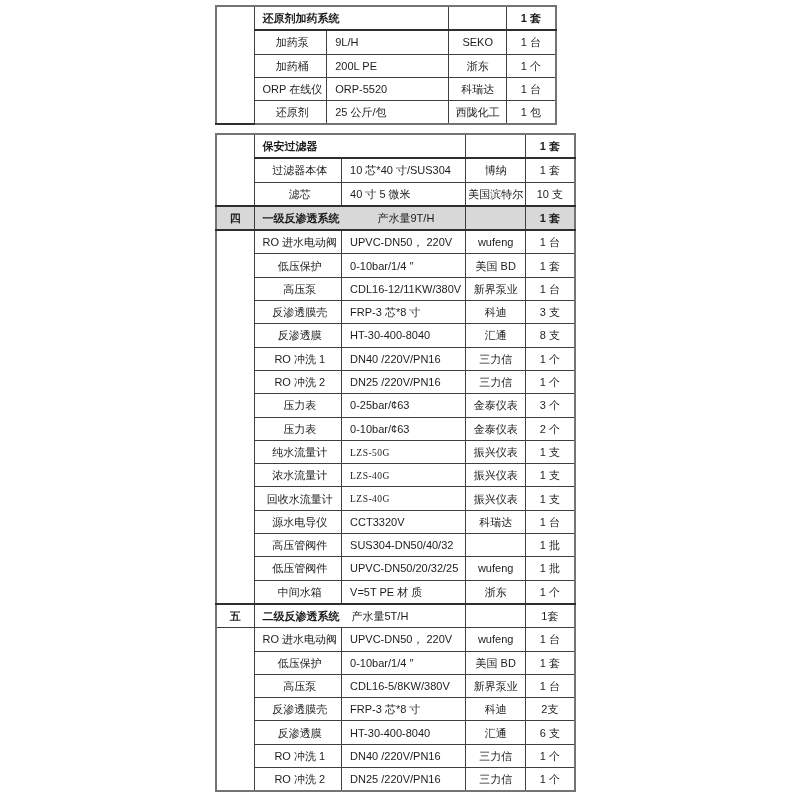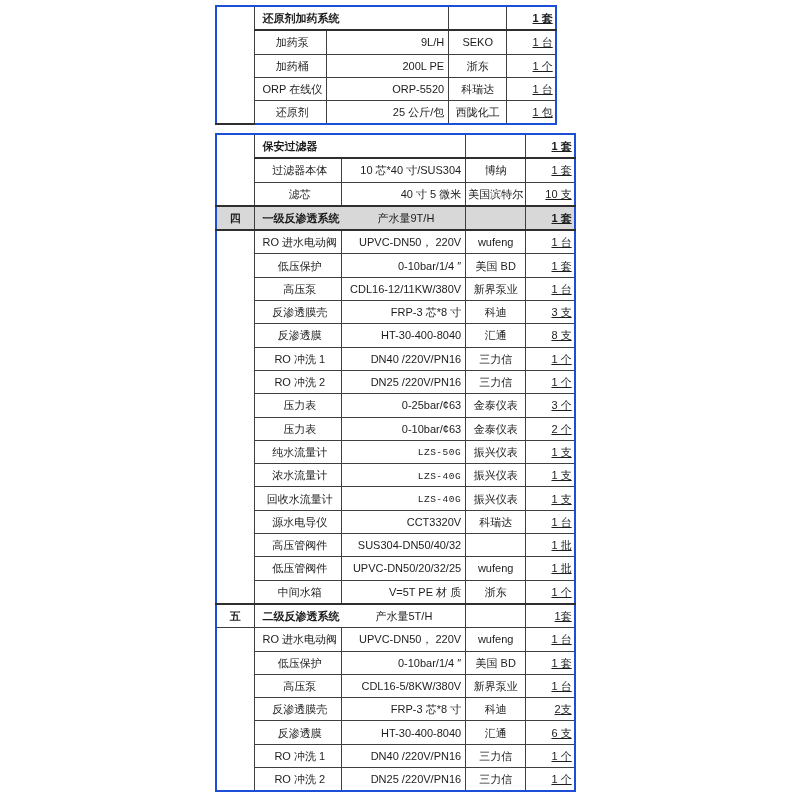--- a/index.html
+++ b/index.html
@@ -16,47 +16,47 @@
     position: relative;
     width: 800px;
     height: 800px;
     background: #ffffff;
   }
   table.doc-table {
     position: absolute;
     left: 215px;
     border-collapse: collapse;
     table-layout: fixed;
-    border: 2px solid #1d4ed8;
+    border: 2px solid #737373;
     background: #ffffff;
   }
   #table-1 { top: 5px; }
   #table-2 { top: 133px; }
   td {
     border: 1px solid #3f3f3f;
     font-size: 11px;
     height: 22.3px;
     padding: 0 4px;
     vertical-align: middle;
     overflow: hidden;
     white-space: nowrap;
     line-height: 1.1;
   }
   td.col-num   { text-align: center; font-weight: bold; padding: 0 2px; }
   td.col-item  { text-align: center; padding-left: 8px; }
-  td.col-spec  { text-align: right; padding-left: 8px; }
+  td.col-spec  { text-align: left; padding-left: 8px; }
   td.col-title { text-align: left; padding-left: 8px; font-weight: bold; }
   td.col-brand { text-align: center; padding: 0 2px; }
-  td.col-qty   { text-align: right; padding: 0 2px; text-decoration: underline; }
+  td.col-qty   { text-align: center; padding: 0 2px; }
   tr.thick-top td    { border-top-width: 2px; border-top-color: #2e2e2e; }
   tr.thick-bottom td { border-bottom-width: 2px; border-bottom-color: #2e2e2e; }
   tr.shaded td { background: #d8d8d8; }
   td .qty-bold { font-weight: bold; }
   td .spec-small {
-    font-family: Liberation Mono, monospace;
+    font-family: Liberation Serif, serif;
     font-size: 9.5px;
     letter-spacing: 0.5px;
   }
   .section-subtitle { display: inline-block; font-weight: normal; }
 </style>
 </head>
 <body>
 
 <div class="page">
 
@@ -227,21 +227,21 @@
           <td class="col-qty"><span>1 批</span></td>
         </tr>
         <tr>
           <td class="col-item">中间水箱</td>
           <td class="col-spec"><span>V=5T  PE 材 质</span></td>
           <td class="col-brand">浙东</td>
           <td class="col-qty"><span>1 个</span></td>
         </tr>
         <tr class="thick-top">
           <td class="col-num" rowspan="1">五</td>
-          <td class="col-title" colspan="2"><span>二级反渗透系统</span><span class="section-subtitle" style="margin-left: 36px;">产水量5T/H</span></td>
+          <td class="col-title" colspan="2"><span>二级反渗透系统</span><span class="section-subtitle" style="margin-left: 12px;">产水量5T/H</span></td>
           <td class="col-brand"></td>
           <td class="col-qty"><span>1套</span></td>
         </tr>
         <tr>
           <td class="col-num" rowspan="7"></td>
           <td class="col-item">RO 进水电动阀</td>
           <td class="col-spec"><span>UPVC-DN50， 220V</span></td>
           <td class="col-brand">wufeng</td>
           <td class="col-qty"><span>1 台</span></td>
         </tr>

